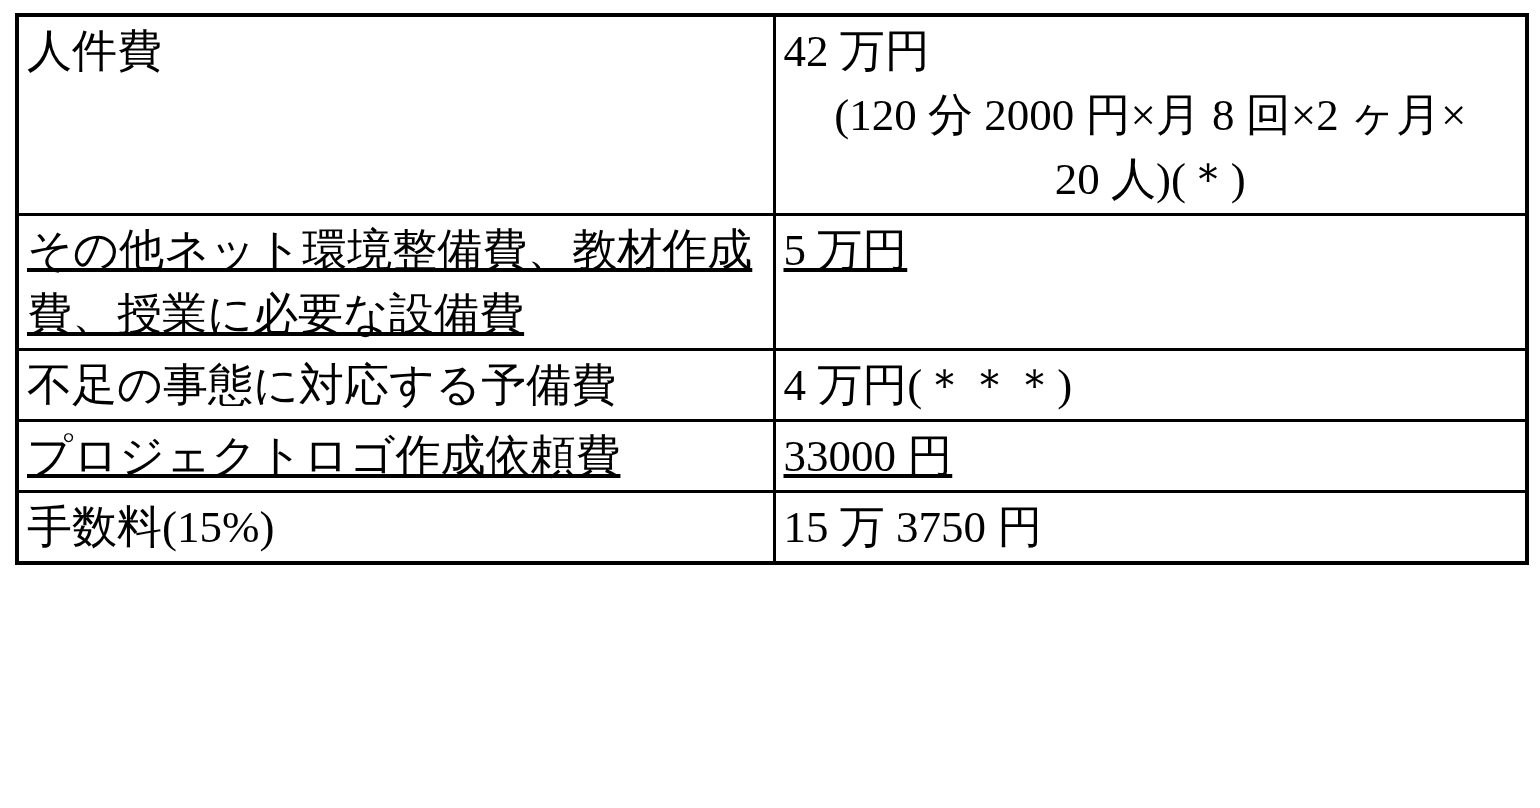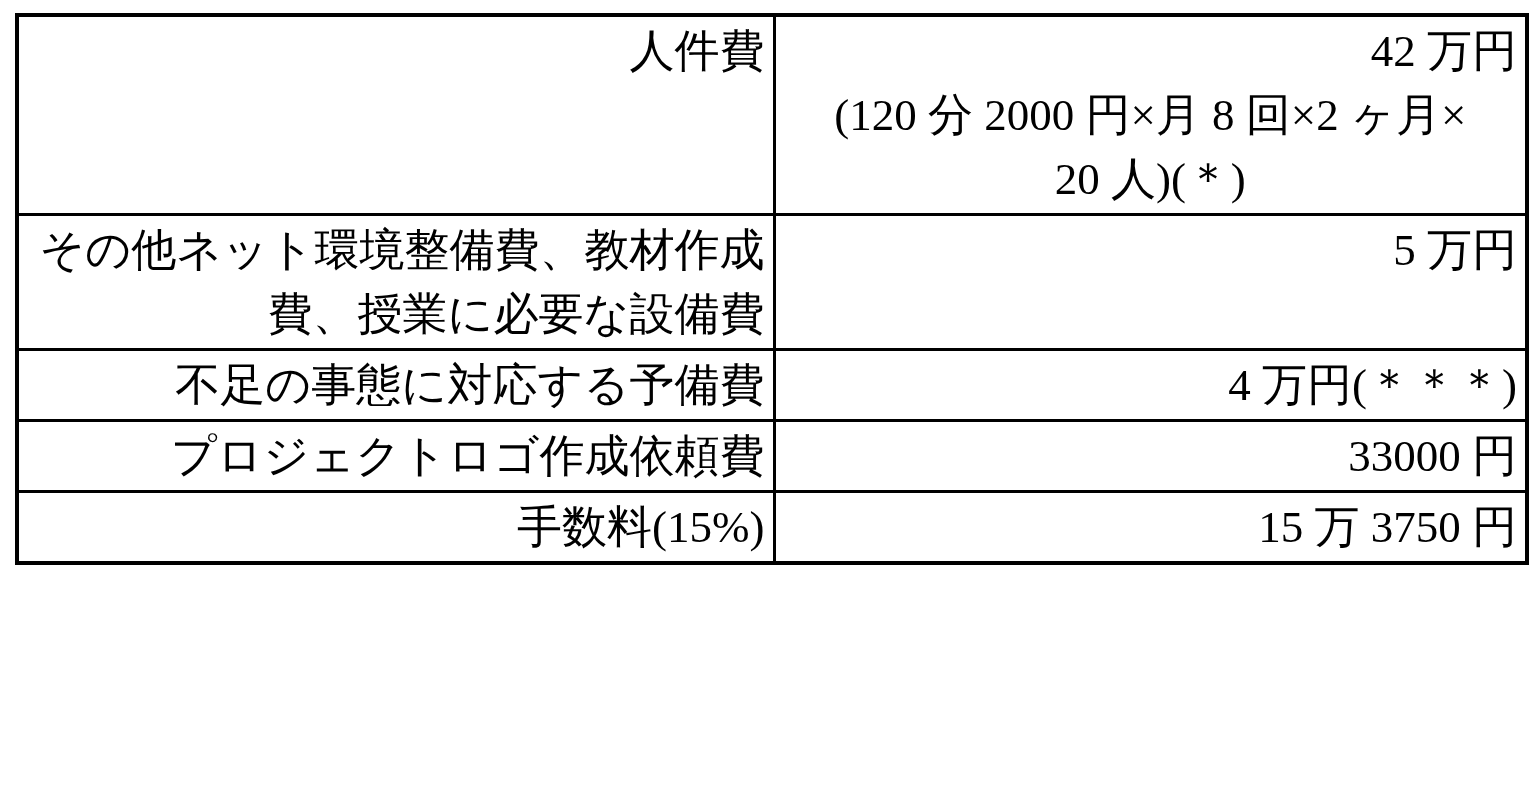--- a/index.html
+++ b/index.html
@@ -23,21 +23,21 @@
   }
   table.budget-table td {
     border: 3px solid #000000;
     vertical-align: top;
     padding: 2px 8px;
     font-size: 45px;
     line-height: 64px;
     overflow: hidden;
   }
   .cell-line { white-space: nowrap; }
-  .align-center { text-align: right; }
+  .align-center { text-align: left; }
   .align-left { text-align: center; }
 </style>
 </head>
 <body>
 
 <table class="budget-table">
   <colgroup>
     <col style="width: 757px">
     <col style="width: 753px">
   </colgroup>
@@ -45,38 +45,38 @@
       <tr style="height: 192px;">
         <td>
           <div class="cell-line align-center">人件費</div>
         </td>
         <td>
           <div class="cell-line align-center">42 万円</div>
           <div class="cell-line align-left">(120 分 2000 円×月 8 回×2 ヶ月×</div>
           <div class="cell-line align-left">20 人)(＊)</div>
         </td>
       </tr>
-      <tr style="height: 126px;">
+      <tr style="height: 126px; text-decoration: underline;">
         <td>
           <div class="cell-line align-center">その他ネット環境整備費、教材作成</div>
           <div class="cell-line align-center">費、授業に必要な設備費</div>
         </td>
         <td>
           <div class="cell-line align-center">5 万円</div>
         </td>
       </tr>
       <tr style="height: 65px;">
         <td>
           <div class="cell-line align-center">不足の事態に対応する予備費</div>
         </td>
         <td>
           <div class="cell-line align-center">4 万円(＊＊＊)</div>
         </td>
       </tr>
-      <tr style="height: 65px;">
+      <tr style="height: 65px; text-decoration: underline;">
         <td>
           <div class="cell-line align-center">プロジェクトロゴ作成依頼費</div>
         </td>
         <td>
           <div class="cell-line align-center">33000 円</div>
         </td>
       </tr>
       <tr style="height: 67px;">
         <td>
           <div class="cell-line align-center">手数料(15%)</div>

